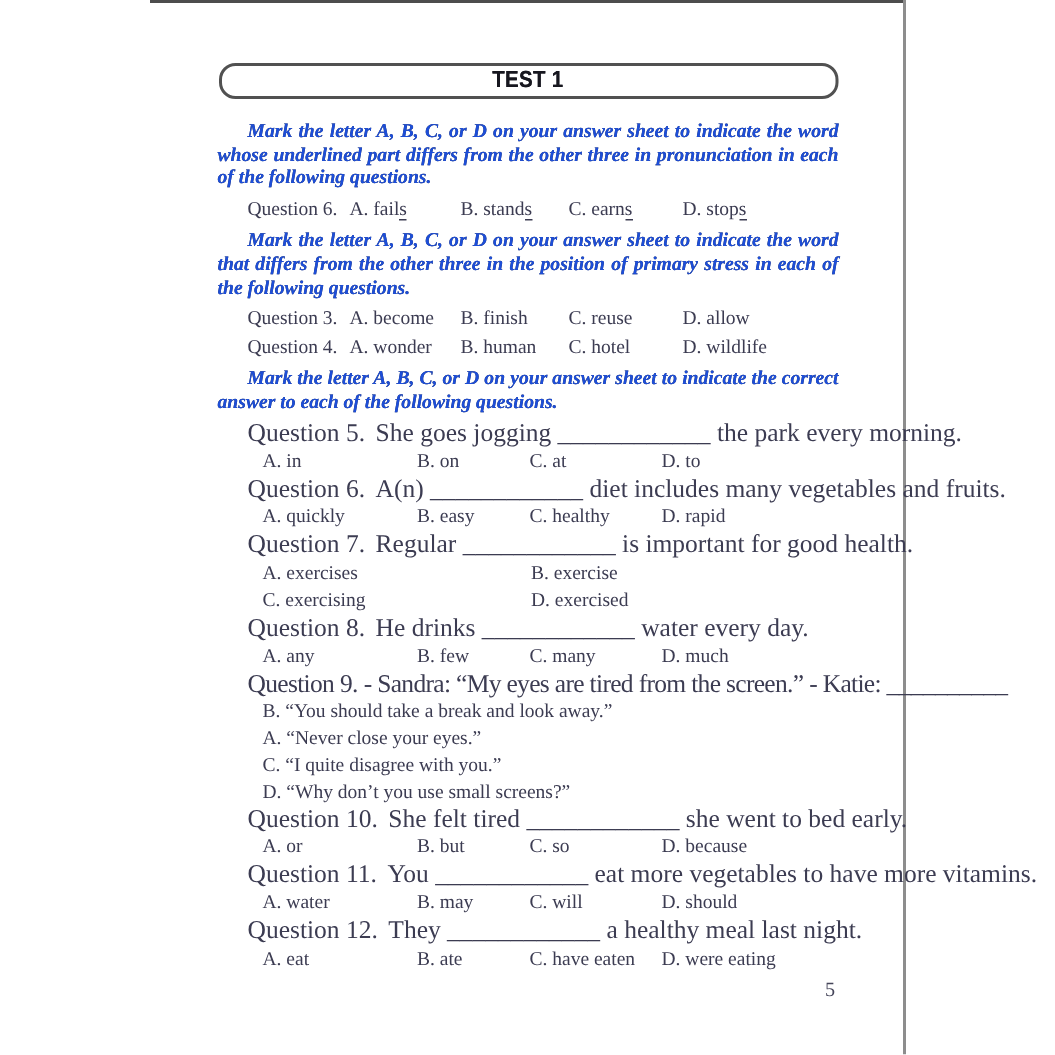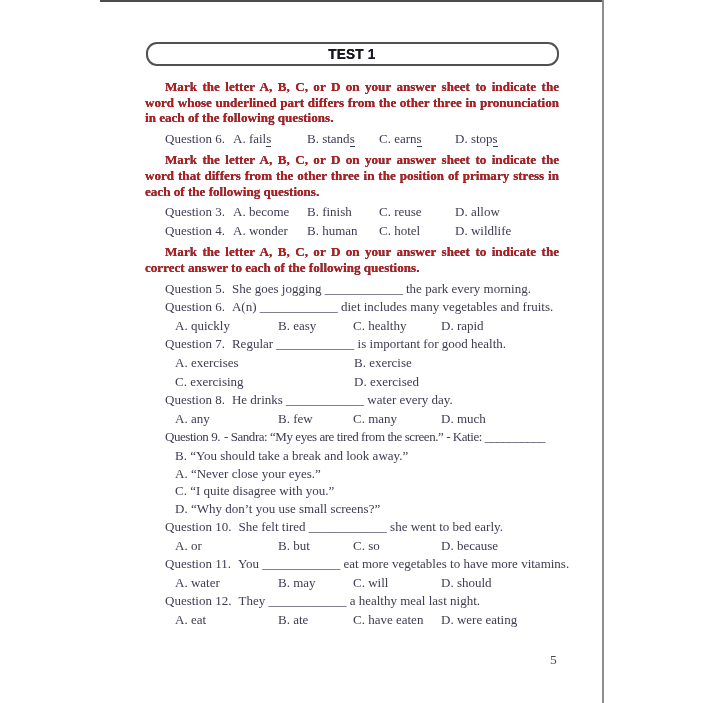--- a/index.html
+++ b/index.html
@@ -29,31 +29,31 @@
     font-family: "Liberation Sans", sans-serif;
     font-weight: bold; font-size: 15.5px; color: #17171f;
     transform: scaleX(0.88);
     letter-spacing: 0.2px;
     text-shadow: 0 0 0.4px #17171f;
   }
 
   .instruction {
     margin: 4px 0 4px 45px;
     width: 414px;
-    font-weight: bold; 
+    font-weight: bold; font-style: italic;
     font-size: 13.1px; line-height: 15.6px;
     text-align: justify; text-indent: 20px;
-    color: #b91c1c;
+    color: #1d4ed8;
     text-shadow: 0 0 0.3px #2d2d40;
   }
   .instruction:first-child { margin-top: 13px; }
 
   .qrow  { position: relative; height: 18.6px; line-height: 18.6px; font-size: 13px; white-space: nowrap; }
   .qrow.list { height: 17.8px; line-height: 17.8px; }
-  .qline { position: relative; height: 18.6px; line-height: 18.6px; font-size: 13px; padding-left: 65px; white-space: nowrap; }
+  .qline { position: relative; height: 18.6px; line-height: 18.6px; font-size: 17px; padding-left: 65px; white-space: nowrap; }
   .qnum  { position: absolute; left: 65px; top: 0; }
   .qn    { margin-right: 7px; }
   .opt   { position: absolute; top: 0; white-space: nowrap; }
 
   
   .ic0 { left: 133px; } .ic1 { left: 207px; } .ic2 { left: 279px; } .ic3 { left: 355px; }
   
   .gc0 { left: 75px; }  .gc1 { left: 178px; } .gc2 { left: 253px; } .gc3 { left: 341px; }
   
   .hc0 { left: 75px; }  .hc1 { left: 254px; }
@@ -99,20 +99,26 @@
         </div>
         <div class="qrow">
           <span class="qnum">Question 4.</span>
           <span class="opt ic0">A. wonder</span>
           <span class="opt ic1">B. human</span>
           <span class="opt ic2">C. hotel</span>
           <span class="opt ic3">D. wildlife</span>
         </div>
         <p class="instruction">Mark the letter A, B, C, or D on your answer sheet to indicate the correct answer to each of the following questions.</p>
         <div class="qline"><span class="qn">Question 5.</span><span class="qt">She goes jogging ____________ the park every morning.</span></div>
+        <div class="qrow">
+          <span class="opt gc0">A. in</span>
+          <span class="opt gc1">B. on</span>
+          <span class="opt gc2">C. at</span>
+          <span class="opt gc3">D. to</span>
+        </div>
         <div class="qline"><span class="qn">Question 6.</span><span class="qt">A(n) ____________ diet includes many vegetables and fruits.</span></div>
         <div class="qrow">
           <span class="opt gc0">A. quickly</span>
           <span class="opt gc1">B. easy</span>
           <span class="opt gc2">C. healthy</span>
           <span class="opt gc3">D. rapid</span>
         </div>
         <div class="qline"><span class="qn">Question 7.</span><span class="qt">Regular ____________ is important for good health.</span></div>
         <div class="qrow">
           <span class="opt hc0">A. exercises</span>

